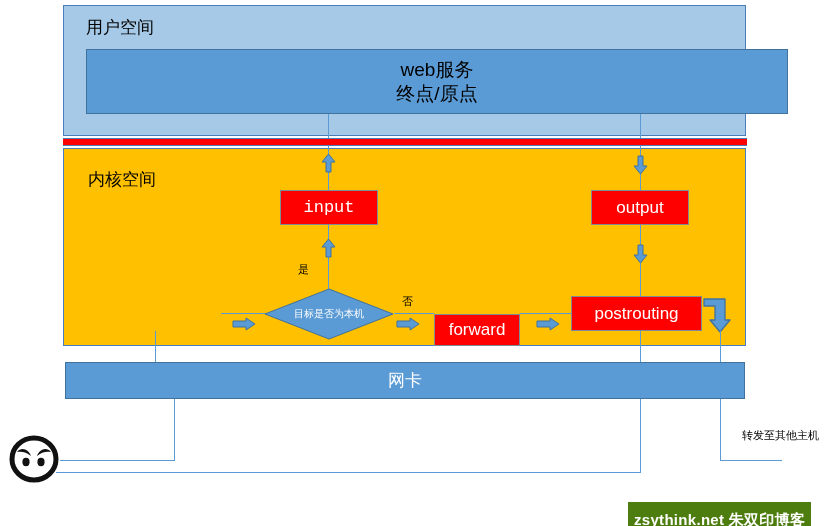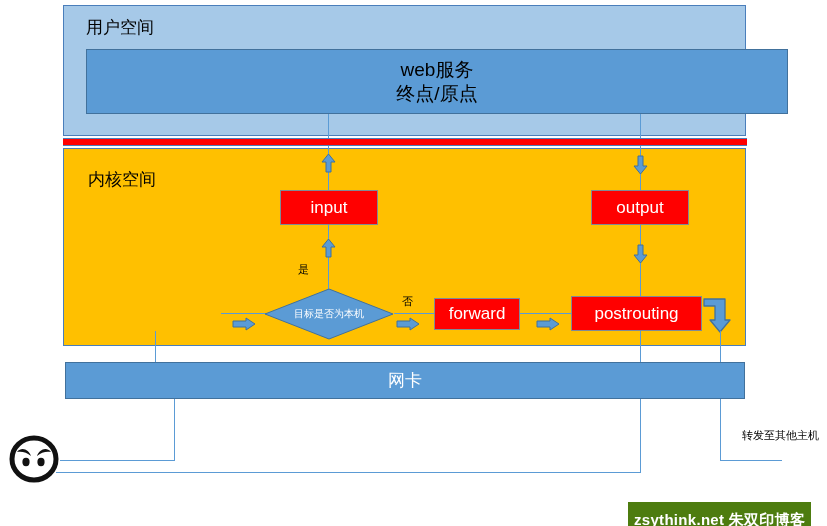--- a/index.html
+++ b/index.html
@@ -47,24 +47,24 @@
   .niccard{
     left:65px;top:362px;width:680px;height:37px;
     color:#ffffff;font-size:17px;
   }
   .redbox{
     position:absolute;background:#FF0000;border:1px solid #808A95;
     box-sizing:border-box;color:#ffffff;
     display:flex;align-items:center;justify-content:center;
     font-size:17px;white-space:nowrap;
   }
-  .b-input{left:280px;top:190px;width:98px;height:35px;}
+  .b-input{left:280px;top:190px;width:98px;height:35px;font-family:Liberation Mono, monospace;}
   .b-output{left:591px;top:190px;width:98px;height:35px;}
   .b-prerouting{left:89px;top:296px;width:132px;height:35px;}
-  .b-forward{left:434px;top:298px;width:86px;height:32px;}
+  .b-forward{left:434px;top:314px;width:86px;height:32px;}
   .b-postrouting{left:571px;top:296px;width:131px;height:35px;}
 
   
   .diamond{
     position:absolute;left:264px;top:288px;width:130px;height:52px;
   }
   .diamond svg{display:block;}
   .diamond-text{
     position:absolute;left:0;top:0;width:130px;height:52px;
     display:flex;flex-direction:row;align-items:center;justify-content:center;

